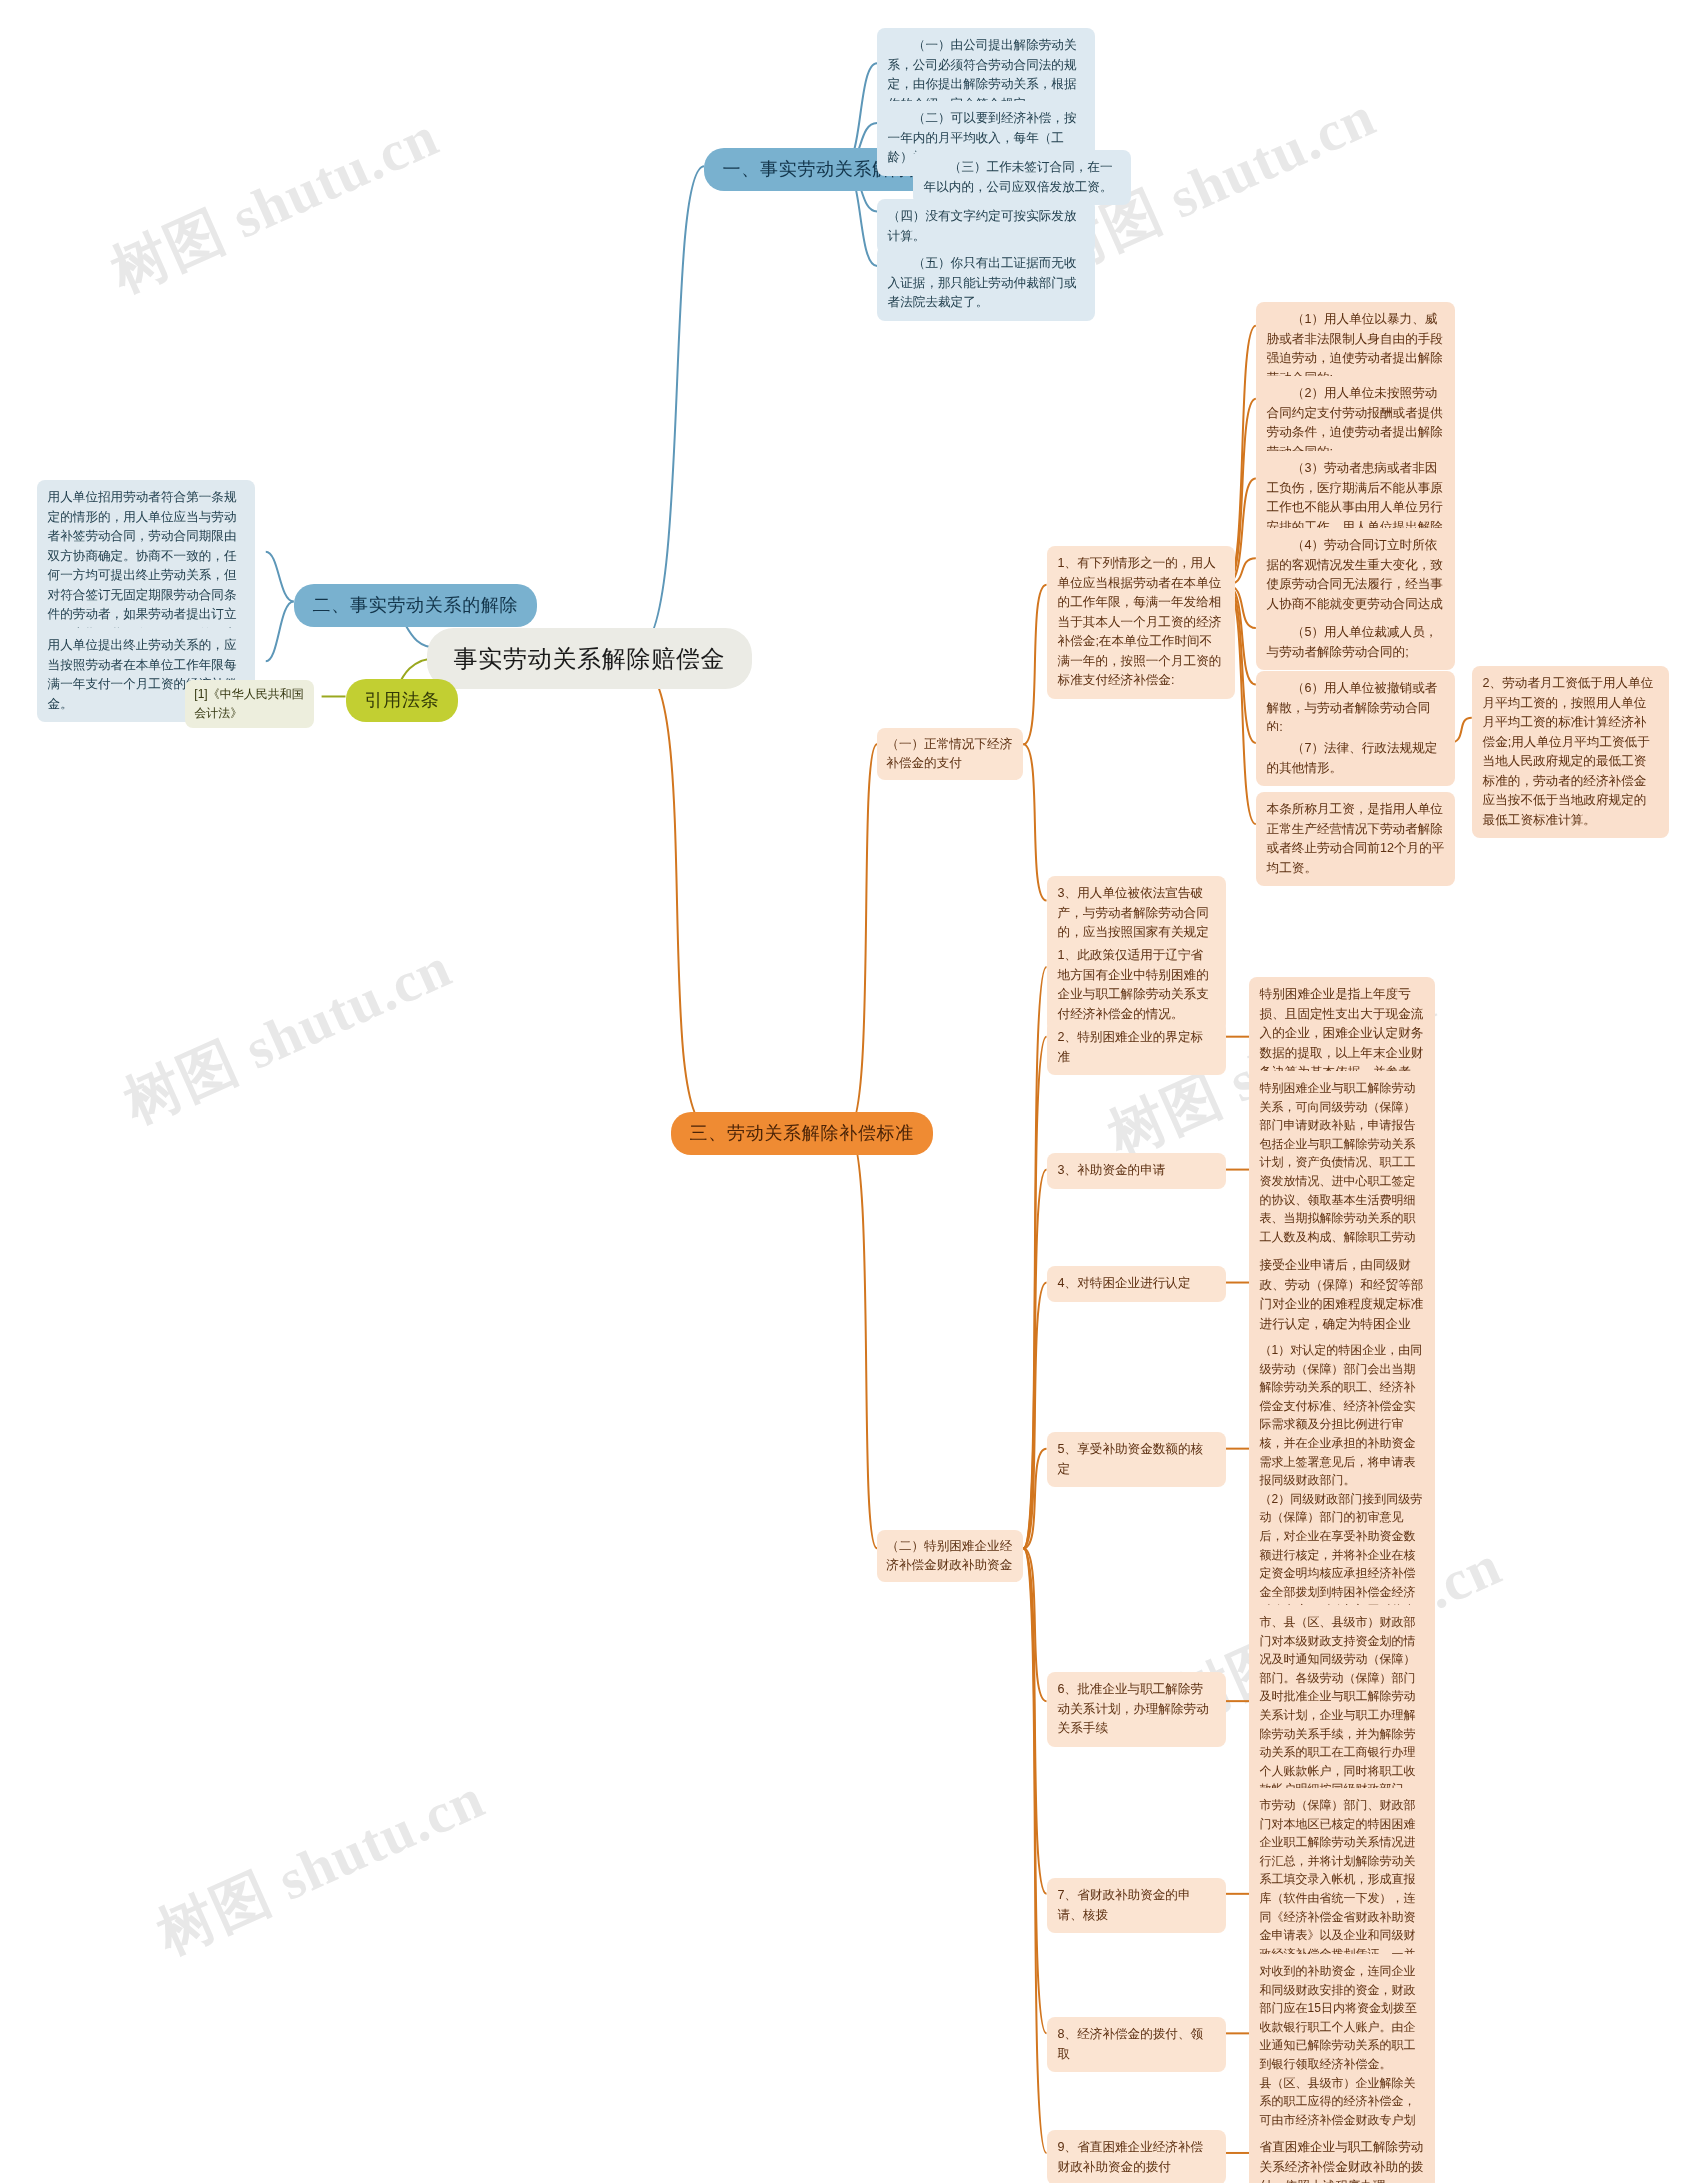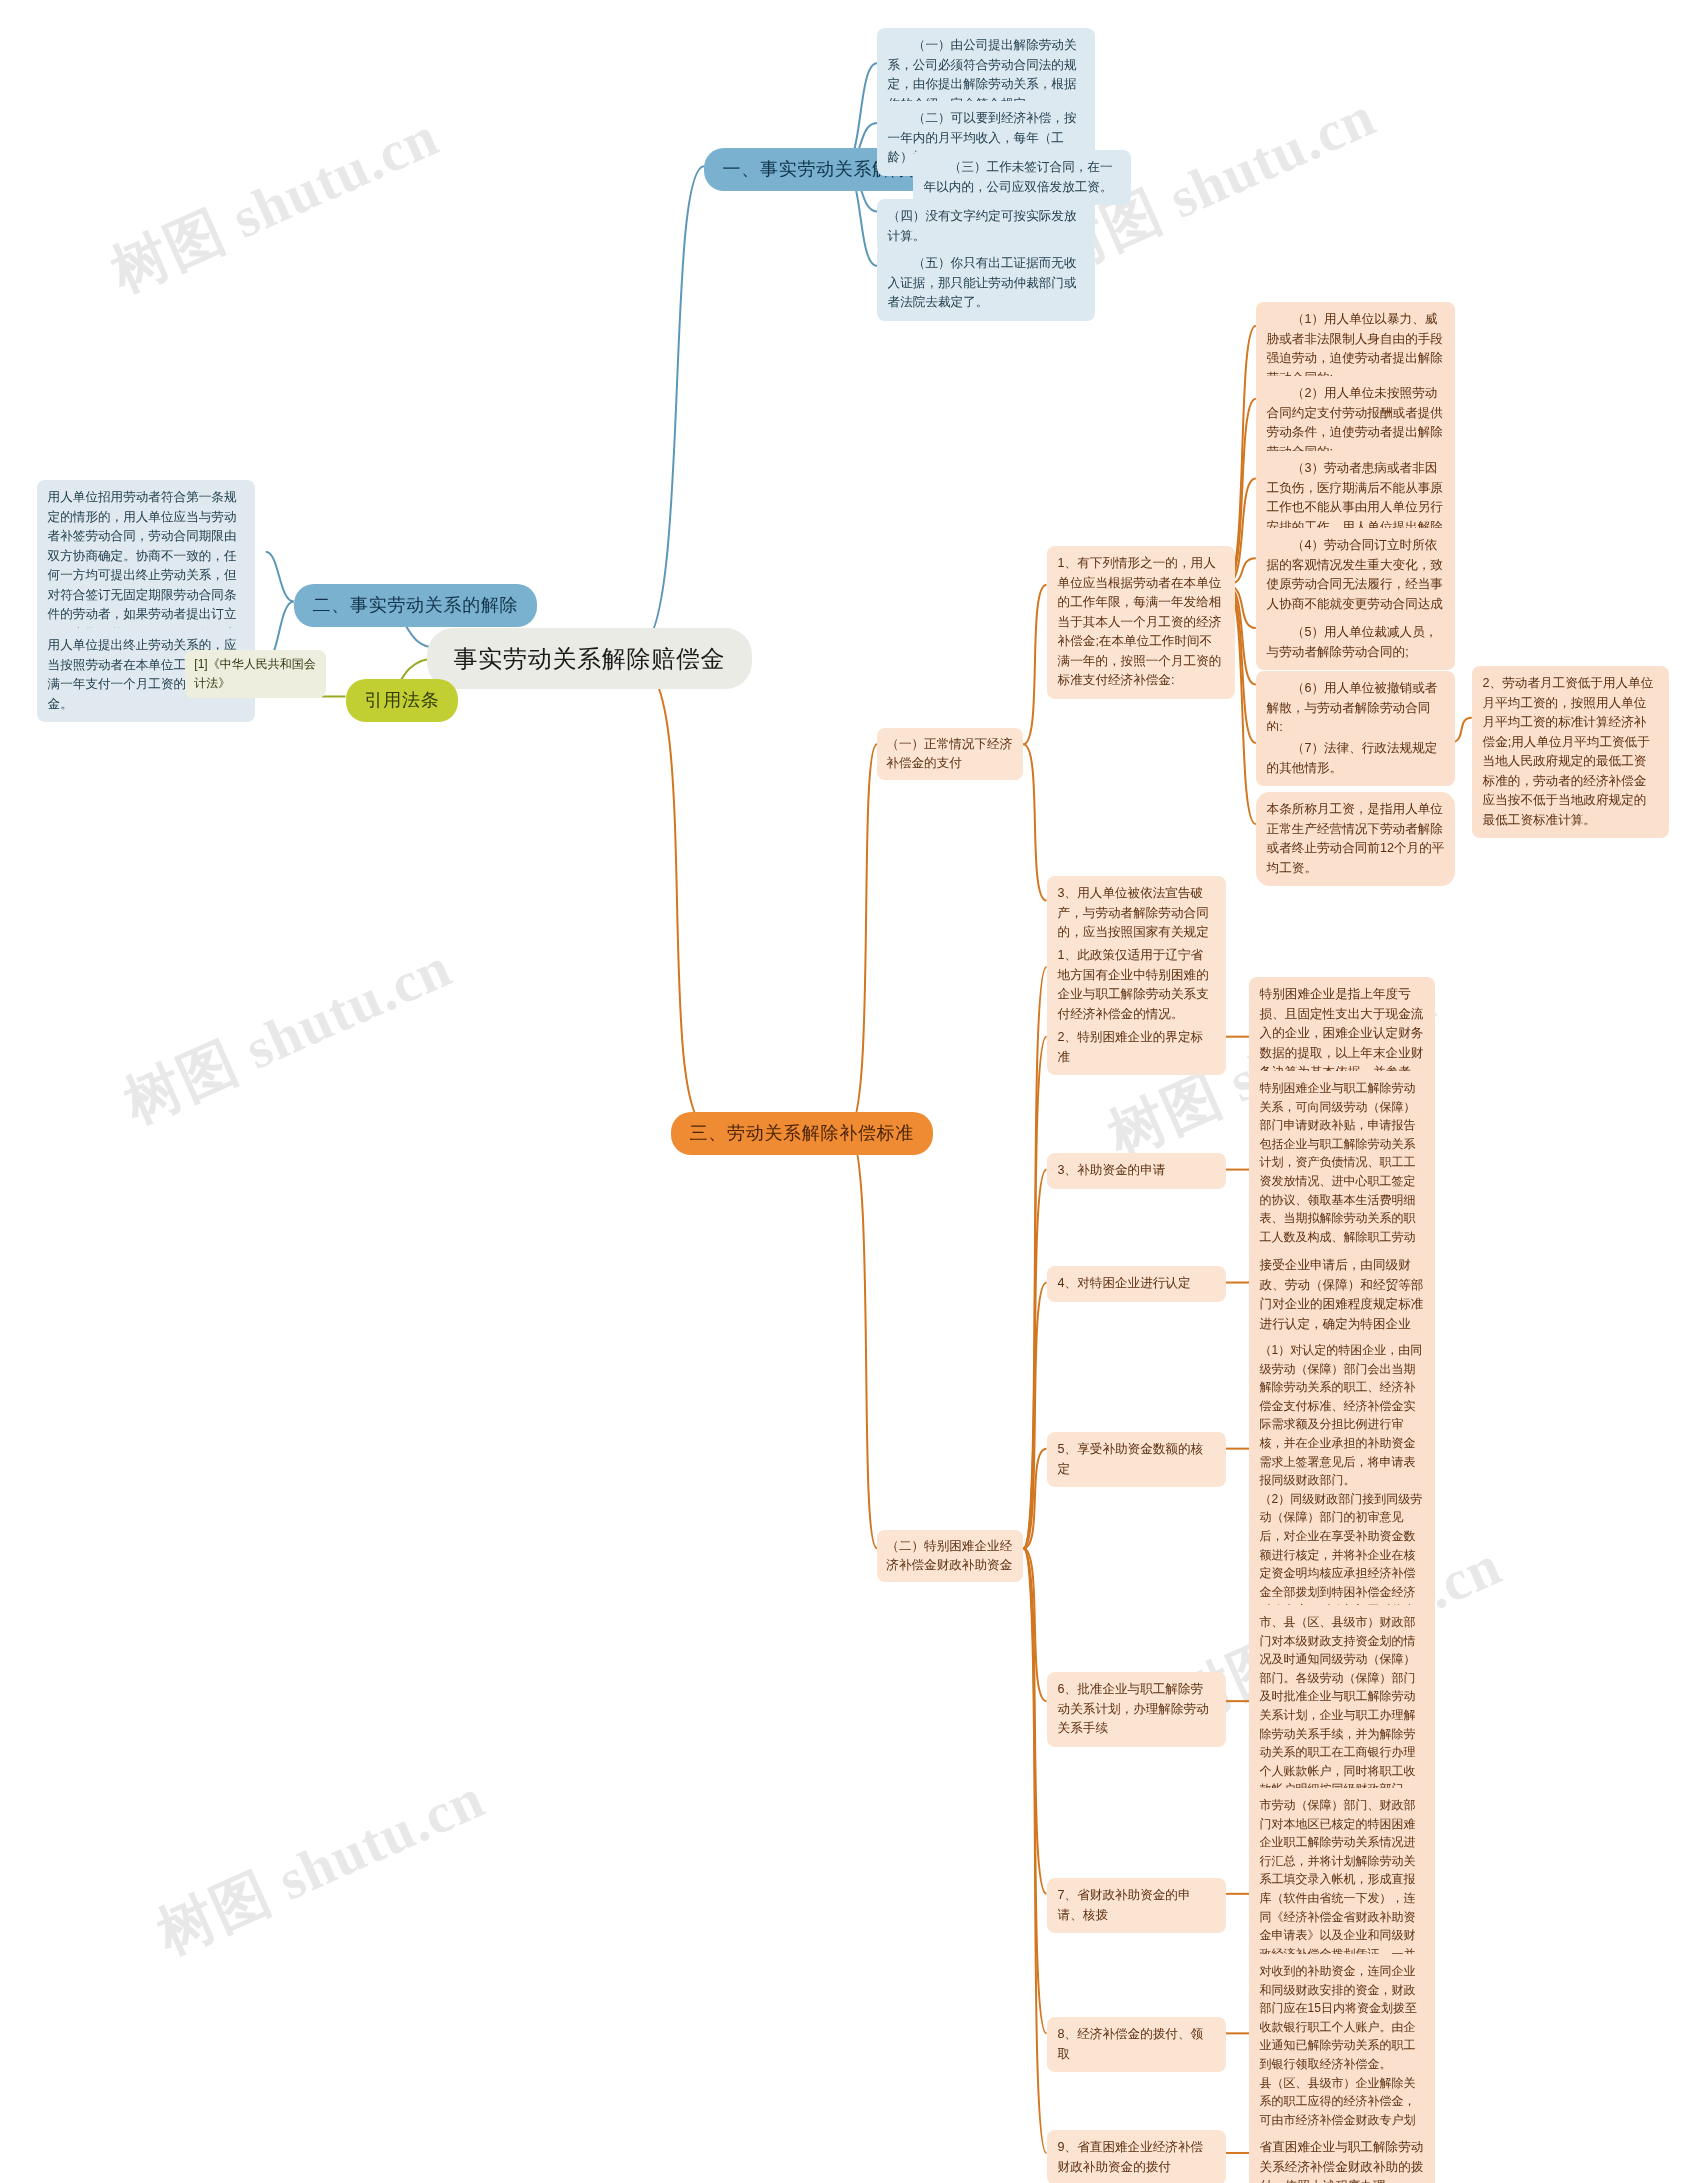--- a/index.html
+++ b/index.html
@@ -99,37 +99,37 @@
   <div class="node leaf l-blue ind" style="left:877px;top:150px;width:218px;margin-left:36px;">（三）工作未签订合同，在一年以内的，公司应双倍发放工资。</div>
   <div class="node leaf l-blue" style="left:877px;top:199px;width:218px;">（四）没有文字约定可按实际发放计算。</div>
   <div class="node leaf l-blue ind" style="left:877px;top:246px;width:218px;">（五）你只有出工证据而无收入证据，那只能让劳动仲裁部门或者法院去裁定了。</div>
 
   <div class="node branch b-blue" style="left:294px;top:584px;">二、事实劳动关系的解除</div>
 
   <div class="node leaf l-blue2" style="left:37px;top:480px;width:218px;">用人单位招用劳动者符合第一条规定的情形的，用人单位应当与劳动者补签劳动合同，劳动合同期限由双方协商确定。协商不一致的，任何一方均可提出终止劳动关系，但对符合签订无固定期限劳动合同条件的劳动者，如果劳动者提出订立无固定期限劳动合同，用人单位应当订立。</div>
   <div class="node leaf l-blue2" style="left:37px;top:628px;width:218px;">用人单位提出终止劳动关系的，应当按照劳动者在本单位工作年限每满一年支付一个月工资的经济补偿金。</div>
 
   <div class="node branch b-green" style="left:346px;top:679px;">引用法条</div>
-  <div class="node leaf l-green" style="left:185px;top:650px;width:141px;font-size:12px;padding:5.3px 9.3px;">[1]《中华人民共和国会计法》</div>
+  <div class="node leaf l-green" style="left:185px;top:680px;width:129px;font-size:12px;padding:5.3px 9.3px;">[1]《中华人民共和国会计法》</div>
 
   <div class="node branch b-orange" style="left:671px;top:1112px;">三、劳动关系解除补偿标准</div>
 
   <div class="node leaf l-orange" style="left:877px;top:728px;width:146px;padding:6.6px 9.3px;white-space:normal;">（一）正常情况下经济补偿金的支付</div>
 
   <div class="node leaf l-orange" style="left:1047px;top:546px;width:188px;">1、有下列情形之一的，用人单位应当根据劳动者在本单位的工作年限，每满一年发给相当于其本人一个月工资的经济补偿金;在本单位工作时间不满一年的，按照一个月工资的标准支付经济补偿金:</div>
   <div class="node leaf l-orange" style="left:1047px;top:876px;width:179px;">3、用人单位被依法宣告破产，与劳动者解除劳动合同的，应当按照国家有关规定给予劳动者经济补偿或者发放安置费。</div>
 
   <div class="node leaf l-orange2 ind" style="left:1256px;top:302px;width:199px;">（1）用人单位以暴力、威胁或者非法限制人身自由的手段强迫劳动，迫使劳动者提出解除劳动合同的;</div>
   <div class="node leaf l-orange2 ind" style="left:1256px;top:376px;width:199px;">（2）用人单位未按照劳动合同约定支付劳动报酬或者提供劳动条件，迫使劳动者提出解除劳动合同的;</div>
   <div class="node leaf l-orange2 ind" style="left:1256px;top:451px;width:199px;">（3）劳动者患病或者非因工负伤，医疗期满后不能从事原工作也不能从事由用人单位另行安排的工作，用人单位提出解除劳动合同的;</div>
   <div class="node leaf l-orange2 ind" style="left:1256px;top:528px;width:199px;">（4）劳动合同订立时所依据的客观情况发生重大变化，致使原劳动合同无法履行，经当事人协商不能就变更劳动合同达成协议，用人单位提出解除劳动合同的;</div>
   <div class="node leaf l-orange2 ind" style="left:1256px;top:615px;width:199px;">（5）用人单位裁减人员，与劳动者解除劳动合同的;</div>
   <div class="node leaf l-orange2 ind" style="left:1256px;top:671px;width:199px;">（6）用人单位被撤销或者解散，与劳动者解除劳动合同的;</div>
   <div class="node leaf l-orange2 ind" style="left:1256px;top:731px;width:199px;">（7）法律、行政法规规定的其他情形。</div>
-  <div class="node leaf l-orange2" style="left:1256px;top:792px;width:199px;border-radius:14px;">本条所称月工资，是指用人单位正常生产经营情况下劳动者解除或者终止劳动合同前12个月的平均工资。</div>
+  <div class="node leaf l-orange2" style="left:1256px;top:792px;width:199px;">本条所称月工资，是指用人单位正常生产经营情况下劳动者解除或者终止劳动合同前12个月的平均工资。</div>
 
   <div class="node leaf l-orange2" style="left:1472px;top:666px;width:197px;">2、劳动者月工资低于用人单位月平均工资的，按照用人单位月平均工资的标准计算经济补偿金;用人单位月平均工资低于当地人民政府规定的最低工资标准的，劳动者的经济补偿金应当按不低于当地政府规定的最低工资标准计算。</div>
 
   <div class="node leaf l-orange" style="left:877px;top:1530px;width:146px;padding:6.6px 9.3px;white-space:normal;">（二）特别困难企业经济补偿金财政补助资金</div>
 
   <div class="node leaf l-orange" style="left:1047px;top:938px;width:179px;">1、此政策仅适用于辽宁省地方国有企业中特别困难的企业与职工解除劳动关系支付经济补偿金的情况。</div>
   <div class="node leaf l-orange" style="left:1047px;top:1020px;width:179px;">2、特别困难企业的界定标准</div>
   <div class="node leaf l-orange2" style="left:1249px;top:977px;width:186px;">特别困难企业是指上年度亏损、且固定性支出大于现金流入的企业，困难企业认定财务数据的提取，以上年末企业财务决算为基本依据，并参考《会计法》的重大处置的检查结论。</div>
 
   <div class="node leaf l-orange" style="left:1047px;top:1153px;width:179px;">3、补助资金的申请</div>

